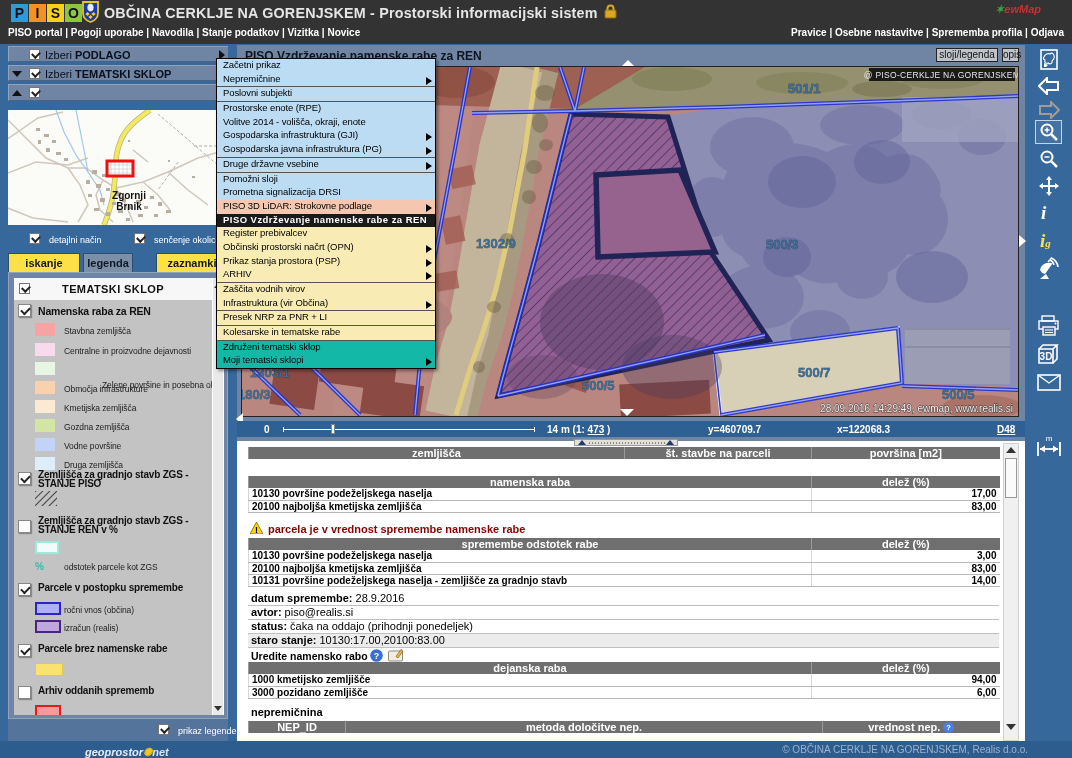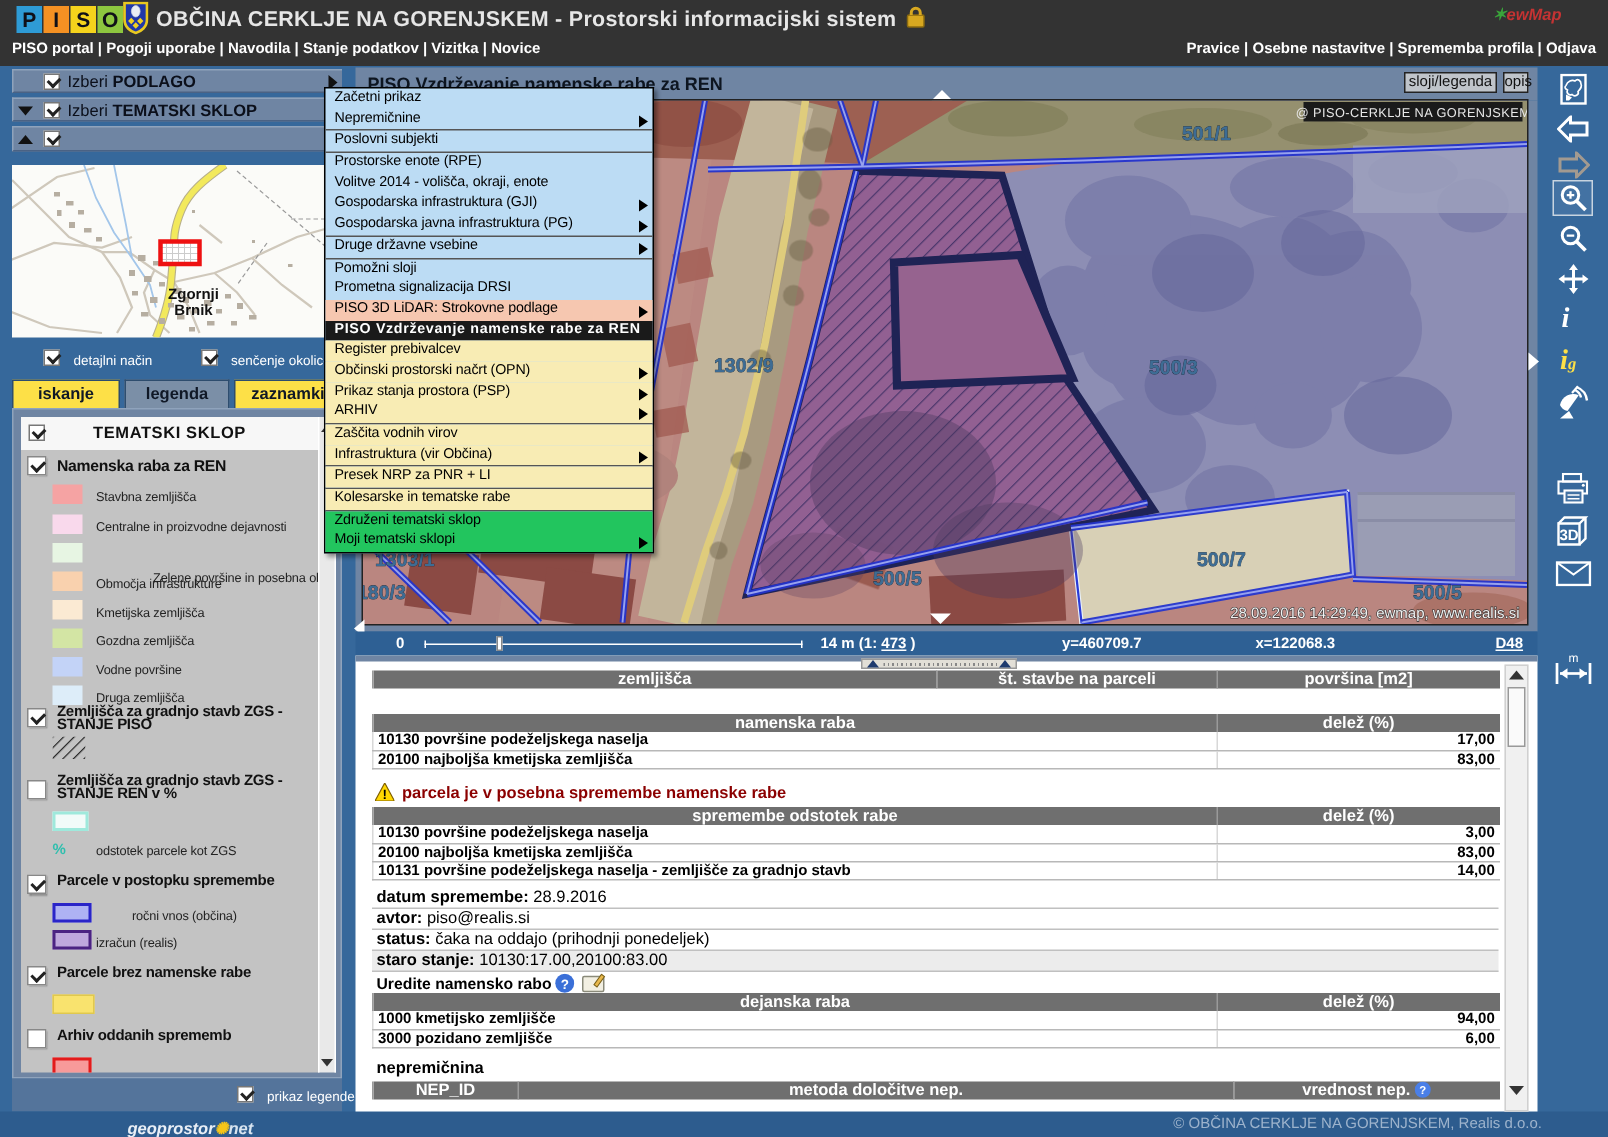--- a/index.html
+++ b/index.html
@@ -34,21 +34,21 @@
 .lgb{font:bold 10px/8.6px "Liberation Sans",sans-serif;color:#111;white-space:nowrap;letter-spacing:-0.2px;}
 .lgs{font:8.5px "Liberation Sans",sans-serif;color:#222;white-space:nowrap;letter-spacing:-0.1px;}
 .sw{position:absolute;width:20px;height:13px;}
 
 #menu{left:216px;top:58px;width:220px;background:#BCDCF4;border:1px solid #000;box-shadow:2px 2px 3px rgba(0,0,0,0.4);}
 .mi{position:relative;height:13.7px;line-height:13.7px;padding-left:6px;font:9.5px "Liberation Sans",sans-serif;color:#000;letter-spacing:-0.1px;white-space:nowrap;}
 .mi .ar{position:absolute;right:3px;top:4px;width:0;height:0;border-top:4px solid transparent;border-bottom:4px solid transparent;border-left:6px solid #000;}
 .sep{height:0;border-top:1px solid #555;}
 .mpink{background:#F6C7B0;}
 .myel{background:#F8ECB4;}
-.mgray{background:#22c55e;}
+.mgray{background:#14b8a6;}
 .mblk{background:#1A1A1A;color:#fff;font-weight:bold;letter-spacing:0.45px;}
 
 #mtitle{left:237px;top:45px;width:788px;height:22px;background:#6F85A3;}
 #mapchrome{left:237px;top:67px;width:788px;height:354px;background:#6F85A3;}
 #scalerow{left:237px;top:421px;width:788px;height:16px;background:#2E6094;color:#fff;font:bold 10px "Liberation Sans",sans-serif;}
 #datapanel{left:237px;top:437px;width:788px;height:304px;background:#ffffff;border-top:4px solid #6F85A3;}
 #footer{left:0;top:741px;width:1072px;height:17px;background:#2D5C8E;}
 
 .tbl{position:absolute;left:11px;width:751px;border-collapse:collapse;table-layout:fixed;}
 .tbl th{background:#6F6F6F;color:#fff;font:bold 11px "Liberation Sans",sans-serif;height:12px;padding:0;text-align:center;border-left:1px solid #9a9a9a;}
@@ -165,21 +165,21 @@
   </div>
 
   <div class="abs" style="left:8px;top:225px;width:220px;height:27px;color:#fff;font:9px 'Liberation Sans',sans-serif;">
     <span class="cb c" style="left:21px;top:8px;"></span>
     <span style="position:absolute;left:41px;top:10px;">detajlni način</span>
     <span class="cb c" style="left:126px;top:8px;"></span>
     <span style="position:absolute;left:146px;top:10px;">senčenje okolice</span>
   </div>
 
   <div class="tab" style="left:8px;width:72px;">iskanje</div>
-  <div class="tab act" style="left:83px;width:70px;">legenda</div>
+  <div class="tab act" style="left:83px;width:50px;">legenda</div>
   <div class="tab" style="left:156px;width:72px;">zaznamki</div>
 
   <div id="legend" class="abs">
     <div id="legsb">
         <span style="position:absolute;left:1px;top:5px;width:0;height:0;border-left:4px solid transparent;border-right:4px solid transparent;border-bottom:5px solid #333;"></span>
         <span style="position:absolute;left:1px;bottom:4px;width:0;height:0;border-left:4px solid transparent;border-right:4px solid transparent;border-top:5px solid #333;"></span>
       </div>
     <div id="leghead"><span class="cb c" style="left:5px;top:5px;"></span>TEMATSKI SKLOP</div>
     <div id="legbody">
       <span class="lcb c" style="left:4px;top:4px;"></span>
@@ -212,21 +212,21 @@
           <rect width="22" height="15" fill="url(#hp)"></rect>
         </svg>
       <span class="lcb" style="left:4px;top:220px;"></span>
       <span class="lgb" style="position:absolute;left:24px;top:217px;">Zemljišča za gradnjo stavb ZGS -<br>STANJE REN v %</span>
       <span class="sw" style="left:21px;top:241px;width:24px;height:13px;background:#F2FBF9;border:2px solid #9FE9DC;"></span>
       <span style="position:absolute;left:21px;top:261px;font:bold 10px 'Liberation Sans',sans-serif;color:#2FBFAE;">%</span>
       <span class="lgs" style="position:absolute;left:50px;top:262px;">odstotek parcele kot ZGS</span>
       <span class="lcb c" style="left:4px;top:283px;"></span>
       <span class="lgb" style="position:absolute;left:24px;top:284px;">Parcele v postopku spremembe</span>
       <span class="sw" style="left:21px;top:302px;width:26px;height:13px;background:#AEB2F4;border:2px solid #2A25C8;"></span>
-      <span class="lgs" style="position:absolute;left:50px;top:305px;margin-left:24px;">ročni vnos (občina)</span>
+      <span class="lgs" style="position:absolute;left:50px;top:305px;">ročni vnos (občina)</span>
       <span class="sw" style="left:21px;top:320px;width:26px;height:13px;background:#BFA8DD;border:2px solid #4B2382;"></span>
       <span class="lgs" style="position:absolute;left:50px;top:323px;">izračun (realis)</span>
       <span class="lcb c" style="left:4px;top:344px;"></span>
       <span class="lgb" style="position:absolute;left:24px;top:345px;">Parcele brez namenske rabe</span>
       <span class="sw" style="left:21px;top:363px;width:28px;height:13px;background:#F9E36E;border:1px solid #E0C84E;"></span>
       <span class="lcb" style="left:4px;top:386px;"></span>
       <span class="lgb" style="position:absolute;left:24px;top:387px;">Arhiv oddanih sprememb</span>
       <span class="sw" style="left:21px;top:405px;width:26px;height:13px;background:#F79A9A;border:2px solid #E21B1B;"></span>
     </div>
   </div>
@@ -438,21 +438,21 @@
             <td class="r">83,00</td>
           </tr>
     </tbody>
       </table>
 
     <div style="position:absolute;left:11px;top:79px;width:751px;height:18px;font:bold 11px 'Liberation Sans',sans-serif;color:#8B0000;">
       <svg width="13" height="12" viewBox="0 0 13 12" style="position:absolute;left:2px;top:2px;">
           <path d="M6.5 0 L13 12 L0 12 Z" fill="#FFD700" stroke="#806000" stroke-width="0.8"></path>
           <text x="6.5" y="10.5" text-anchor="middle" font-size="9" font-weight="bold" fill="#000">!</text>
         </svg>
-      <span style="position:absolute;left:20px;top:3px;">parcela je v posebna spremembe namenske rabe</span>
+      <span style="position:absolute;left:20px;top:3px;">parcela je v vrednost spremembe namenske rabe</span>
     </div>
 
     <table class="tbl" style="top:97px;">
       <colgroup>
           <col style="width:563px">
           <col style="width:188px">
         </colgroup>
       <tbody>
           <tr>
             <th>spremembe odstotek rabe</th>

